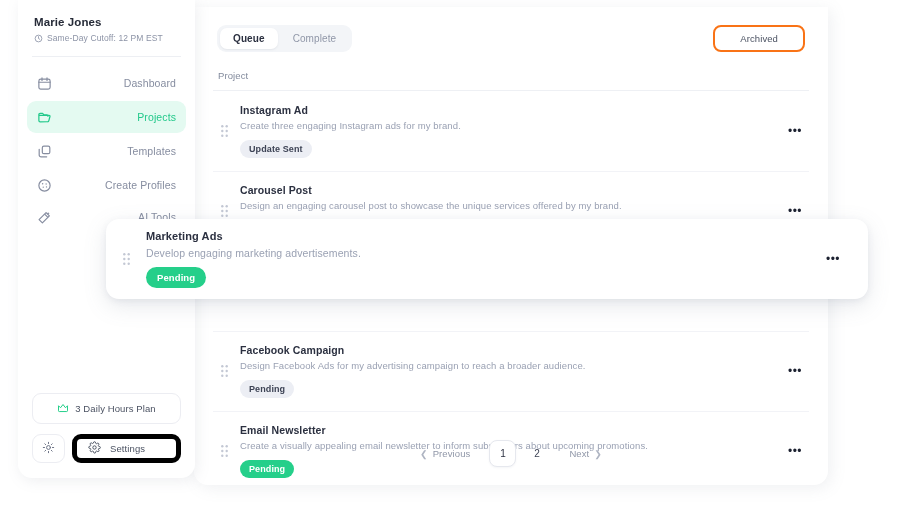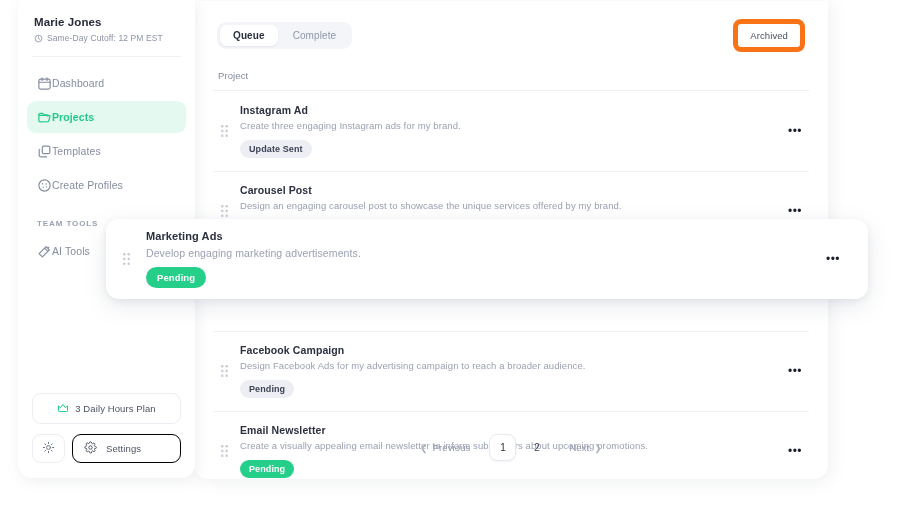--- a/index.html
+++ b/index.html
@@ -66,29 +66,30 @@
     flex-direction: column;
     gap: 2px;
   }
   .nav-item {
     display: flex;
     align-items: center;
     height: 32px;
     padding: 0 10px;
     border-radius: 9px;
     cursor: pointer;
+    justify-content: space-between;
   }
   .nav-item .nav-label {
     font-size: 10.5px;
     color: #868da0;
     letter-spacing: .1px;
   }
   .nav-item svg { display: block; flex: none; }
   .nav-item.active { background: #e4faf1; }
-  .nav-item.active .nav-label { color: #23c98b; font-weight: bold; }
+  .nav-item.active .nav-label { color: #23c98b; font-weight: normal; }
 
   .section-title {
     font-size: 8px;
     font-weight: bold;
     letter-spacing: .9px;
     color: #9aa1b2;
     padding: 18px 19px 7px 19px;
   }
 
   .sidebar-spacer { flex: 1; }
@@ -123,40 +124,40 @@
     border-radius: 9px;
     background: #fff;
     display: flex;
     align-items: center;
     justify-content: center;
     cursor: pointer;
   }
   .settings-btn {
     flex: 1;
     height: 29px;
-    border: 1px solid #000000;
+    border: 5px solid #000000;
     border-radius: 9px;
     background: #fff;
     display: flex;
     align-items: center;
     gap: 9px;
     padding-left: 11px;
     cursor: pointer;
   }
   .settings-label {
     font-size: 9.5px;
     color: #4b5262;
     letter-spacing: .1px;
   }
 
   
   .main {
     position: absolute;
     left: 194px;
-    top: 1px;
+    top: 7px;
     width: 634px;
     height: 478px;
     background: #ffffff;
     border-radius: 0 0 14px 14px;
     box-shadow: 3px 3px 16px rgba(120,130,150,0.12);
     z-index: 2;
   }
 
   .main-header {
     display: flex;
@@ -183,23 +184,23 @@
   .seg-tab.active {
     background: #ffffff;
     color: #2b3040;
     font-weight: bold;
     box-shadow: 0 1px 2px rgba(120,130,150,0.13);
   }
 
   .archived-btn {
     font-size: 9.5px;
     color: #4b5262;
-    border: 5px solid #f97316;
+    border: 2px solid #f97316;
     border-radius: 8px;
-    padding: 6px 12px;
+    padding: 6px 25px;
     background: #fff;
     cursor: pointer;
     letter-spacing: .1px;
   }
 
   .col-head {
     font-size: 9.5px;
     color: #828a9c;
     padding: 18px 0 9px 24px;
     letter-spacing: .1px;
@@ -411,21 +412,20 @@
             <circle cx="9" cy="9.3" r="1.15" fill="#868da0" stroke="none"></circle>
             <circle cx="14.6" cy="9.6" r="1.05" fill="#868da0" stroke="none"></circle>
             <circle cx="15.2" cy="14.3" r="1.05" fill="#868da0" stroke="none"></circle>
             <circle cx="10" cy="14.6" r="1.05" fill="#868da0" stroke="none"></circle>
           </svg>
         </span>
         <span class="nav-label">Create Profiles</span>
       </div>
     </nav>
 
-    <div class="section-title">TEAM TOOLS</div>
 
     <nav class="nav" style="padding-top:0;">
       <div class="nav-item">
         <span>
           <svg width="15" height="15" viewBox="0 0 24 24" fill="none" stroke="#868da0" stroke-width="1.9">
             <path d="M14.5 4.2l5.3 5.3L8.6 20.7l-5.3-5.3z" stroke-linejoin="round"></path>
             <path d="M12.2 6.5l5.3 5.3"></path>
             <path d="M17.8 3.2l.7 1.7 1.7.7-1.7.7-.7 1.7-.7-1.7-1.7-.7 1.7-.7z" fill="#868da0" stroke="none"></path>
           </svg>
         </span>

